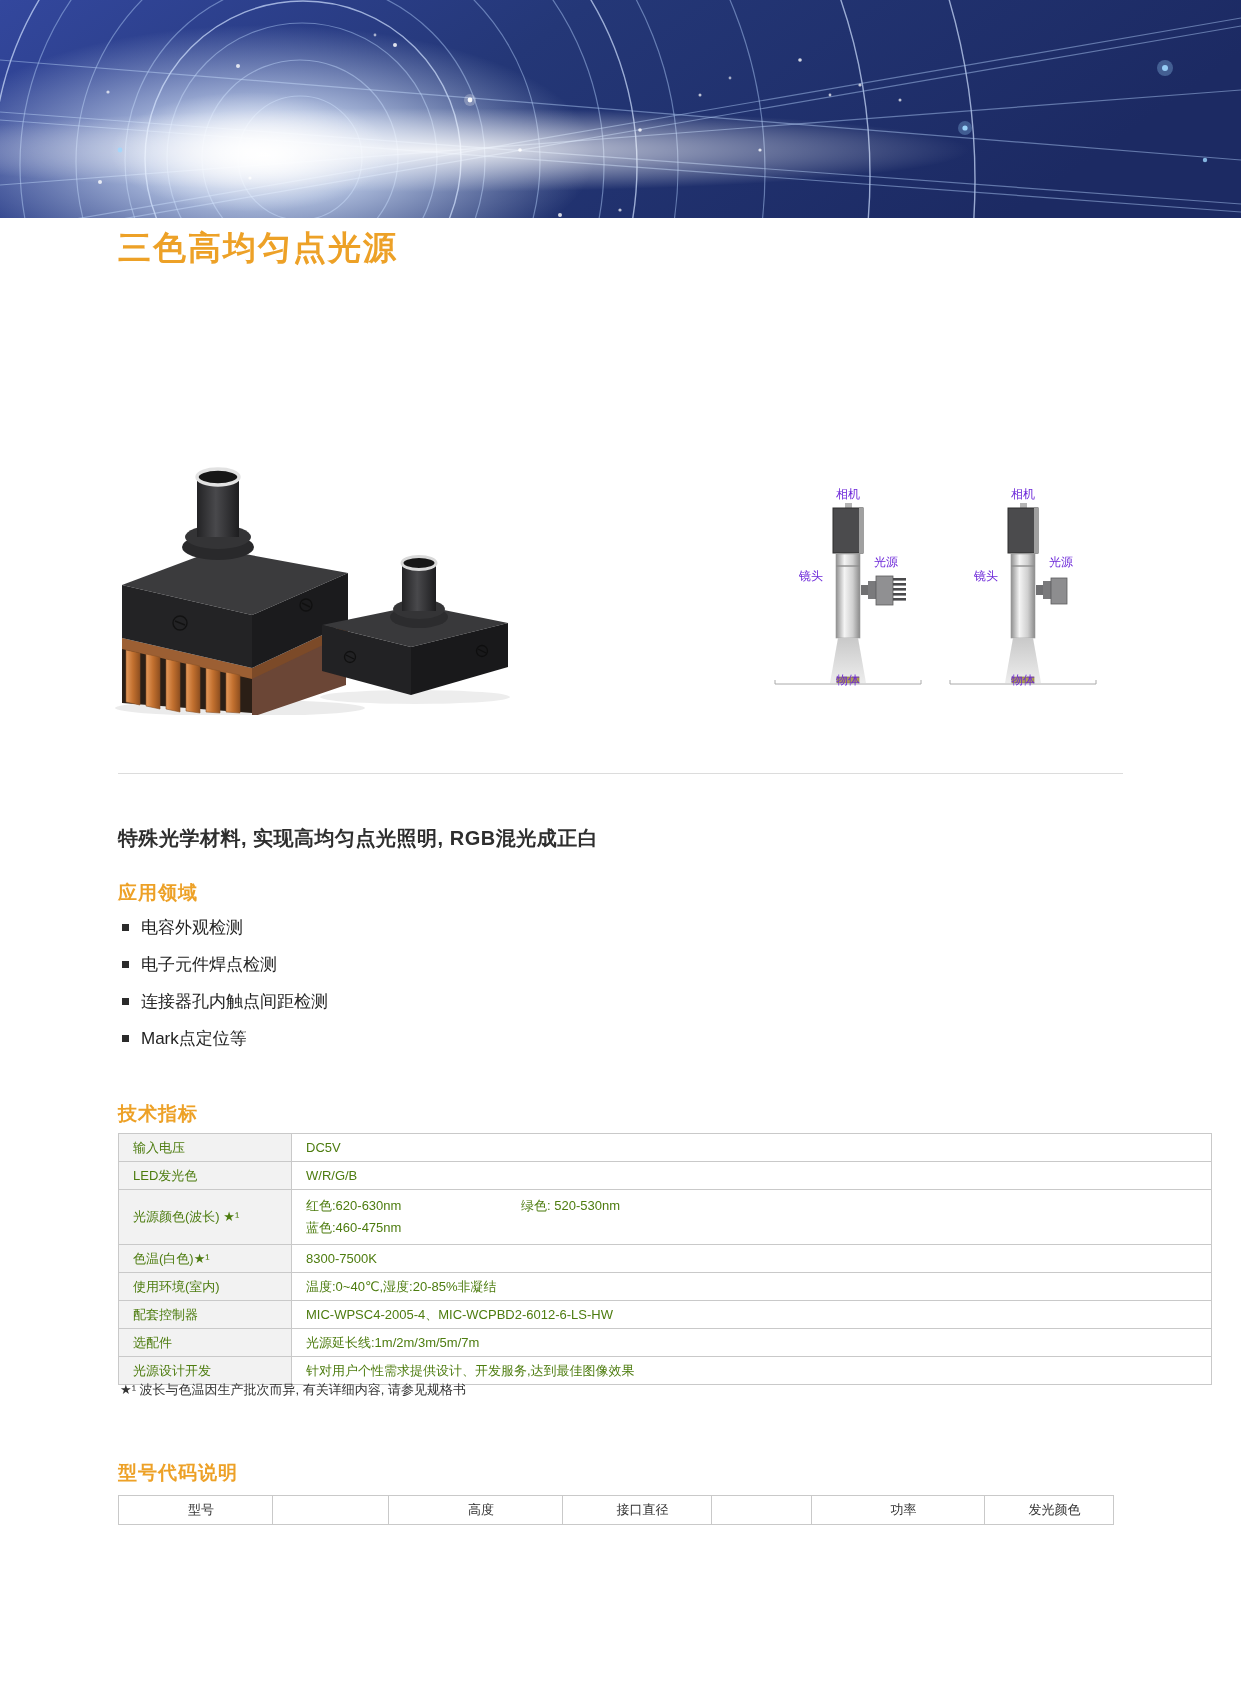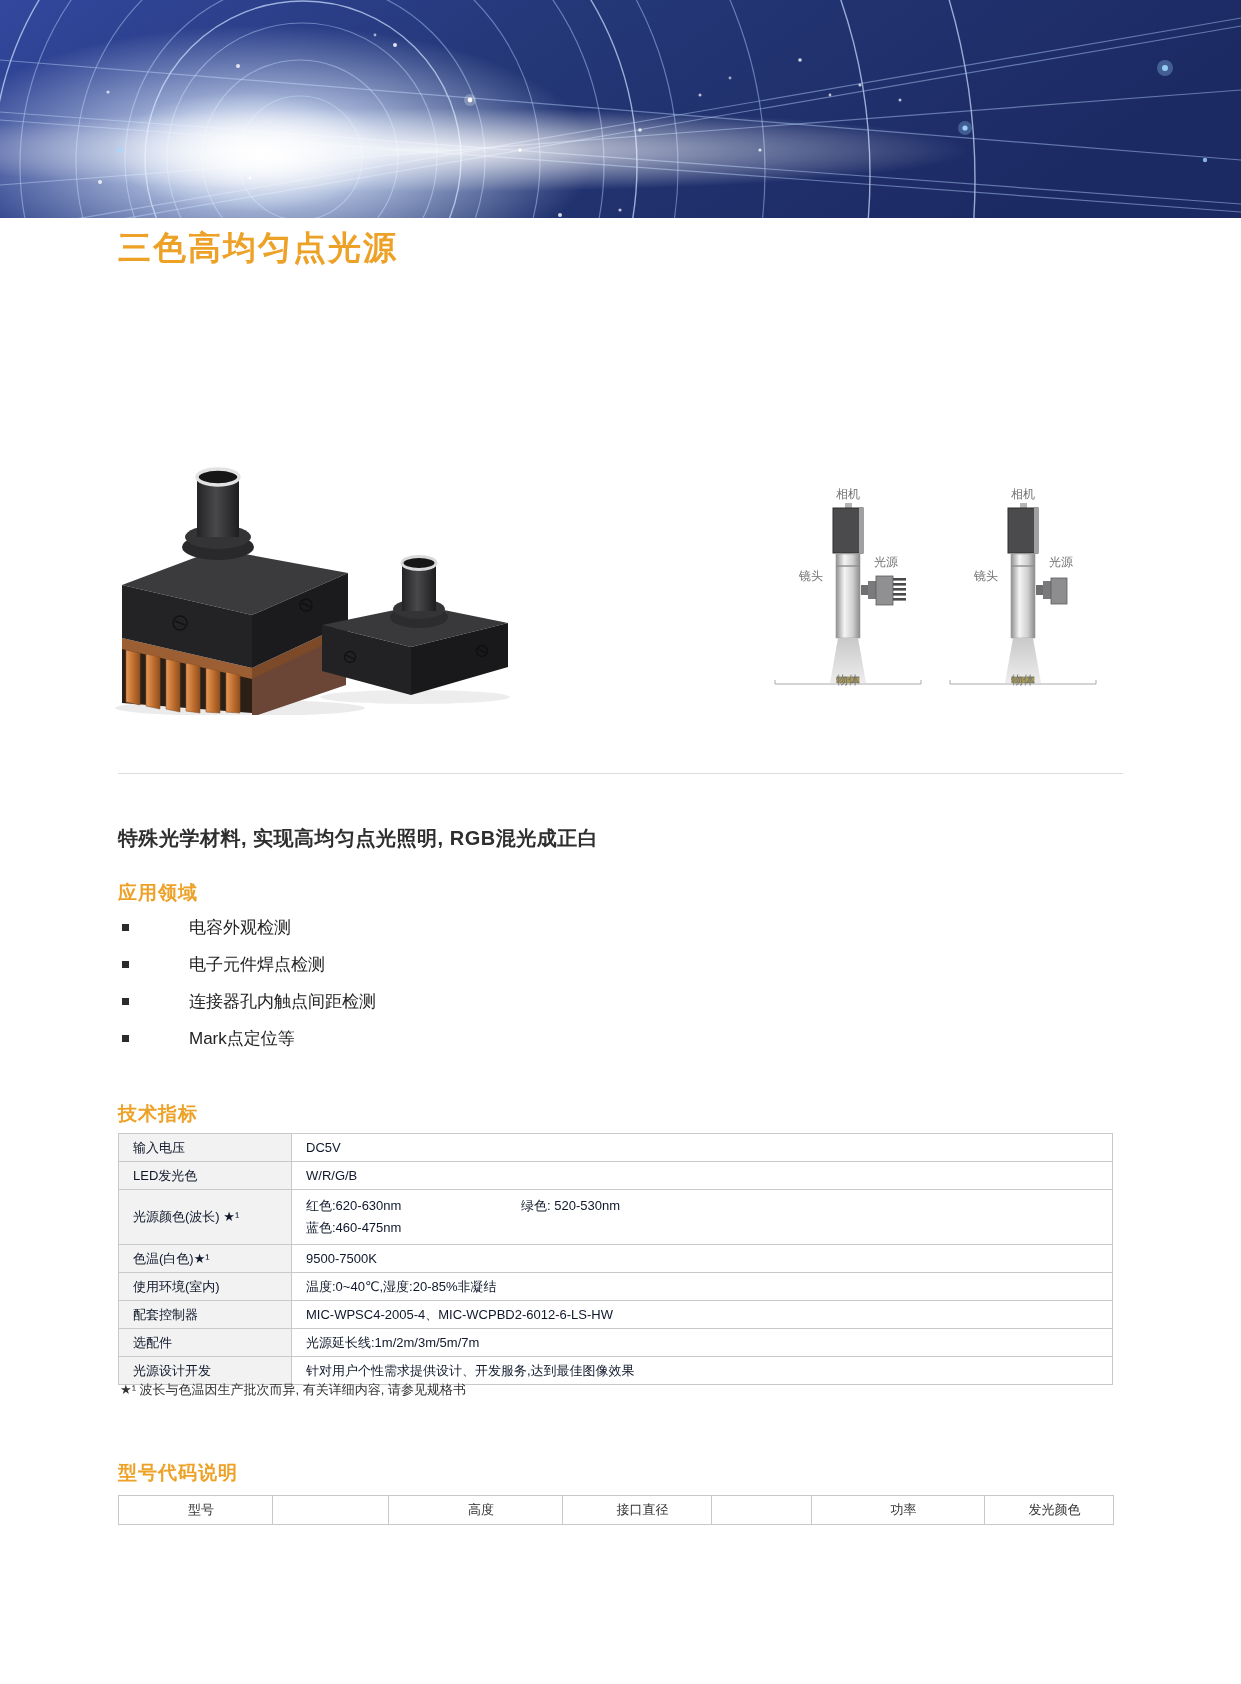--- a/index.html
+++ b/index.html
@@ -12,39 +12,39 @@
     position:absolute;left:118px;top:226px;font-size:33px;font-weight:700;
     color:#EDA127;letter-spacing:2px;
   }
   
   .product-photo{position:absolute;left:110px;top:455px;width:420px;height:260px;}
   
   .diagram{position:absolute;top:484px;width:150px;height:225px;}
   .diagram.d1{left:773px;}
   .diagram.d2{left:948px;}
   .diagram svg{position:absolute;left:0;top:0;}
-  .dg-label{position:absolute;font-size:12px;color:#737373;white-space:nowrap;}
+  .dg-label{position:absolute;font-size:12px;color:#6d28d9;white-space:nowrap;}
   .dg-camera{top:2px;left:0;width:150px;text-align:center;}
   .dg-lens{top:84px;left:26px;}
   .dg-light{top:70px;left:101px;}
   .dg-object{top:188px;left:0;width:150px;text-align:center;}
   .divider{position:absolute;left:118px;top:773px;width:1005px;height:1px;background:#dcdcdc;}
   .headline{position:absolute;left:118px;top:825px;font-size:20px;font-weight:700;color:#2e2e2e;letter-spacing:0.5px;}
   .sec-title{position:absolute;left:118px;font-size:19px;font-weight:700;color:#EDA127;letter-spacing:1px;}
   .sec-apps{top:880px;}
   .sec-specs{top:1101px;}
   .sec-model{top:1460px;}
   .apps-list{position:absolute;left:120px;top:915px;}
-  .app-item{display:flex;align-items:flex-start;height:37px;gap:48px;}
+  .app-item{display:flex;align-items:flex-start;height:37px;}
   .bullet-sq{width:7px;height:7px;background:#2b2b2b;margin:9px 12px 0 2px;flex:0 0 auto;}
   .app-text{font-size:17px;color:#222;line-height:25px;}
   
   .spec-table{
-    position:absolute;left:118px;top:1133px;width:995px;border-collapse:collapse;
-    font-size:13px;color:#0f172a;table-layout:fixed;
+    position:absolute;left:118px;top:1133px;width:1094px;border-collapse:collapse;
+    font-size:13px;color:#4d7c0f;table-layout:fixed;
   }
   .spec-table td{border:1px solid #c9c9c9;padding:0 0 0 14px;height:27px;line-height:16px;}
   .spec-table td.lbl{background:#f2f2f2;width:158px;}
   .spec-table td.val{background:#fff;}
   .spec-table tr.dbl td{height:54px;}
   .wl-line{display:block;line-height:22px;}
   .wl-red{display:inline-block;width:215px;}
   .footnote{position:absolute;left:120px;top:1381px;font-size:13px;color:#333;}
   
   .model-table{
@@ -325,21 +325,21 @@
     </tr>
     <tr class="dbl">
       <td class="lbl">光源颜色(波长) ★¹</td>
       <td class="val">
         <span class="wl-line"><span class="wl-red">红色:620-630nm</span><span>绿色: 520-530nm</span></span>
         <span class="wl-line"><span>蓝色:460-475nm</span></span>
       </td>
     </tr>
     <tr>
       <td class="lbl">色温(白色)★¹</td>
-      <td class="val">9500-7500K</td>
+      <td class="val">8300-7500K</td>
     </tr>
     <tr>
       <td class="lbl">使用环境(室内)</td>
       <td class="val">温度:0~40℃,湿度:20-85%非凝结</td>
     </tr>
     <tr>
       <td class="lbl">配套控制器</td>
       <td class="val">MIC-WPSC4-2005-4、MIC-WCPBD2-6012-6-LS-HW</td>
     </tr>
     <tr>

